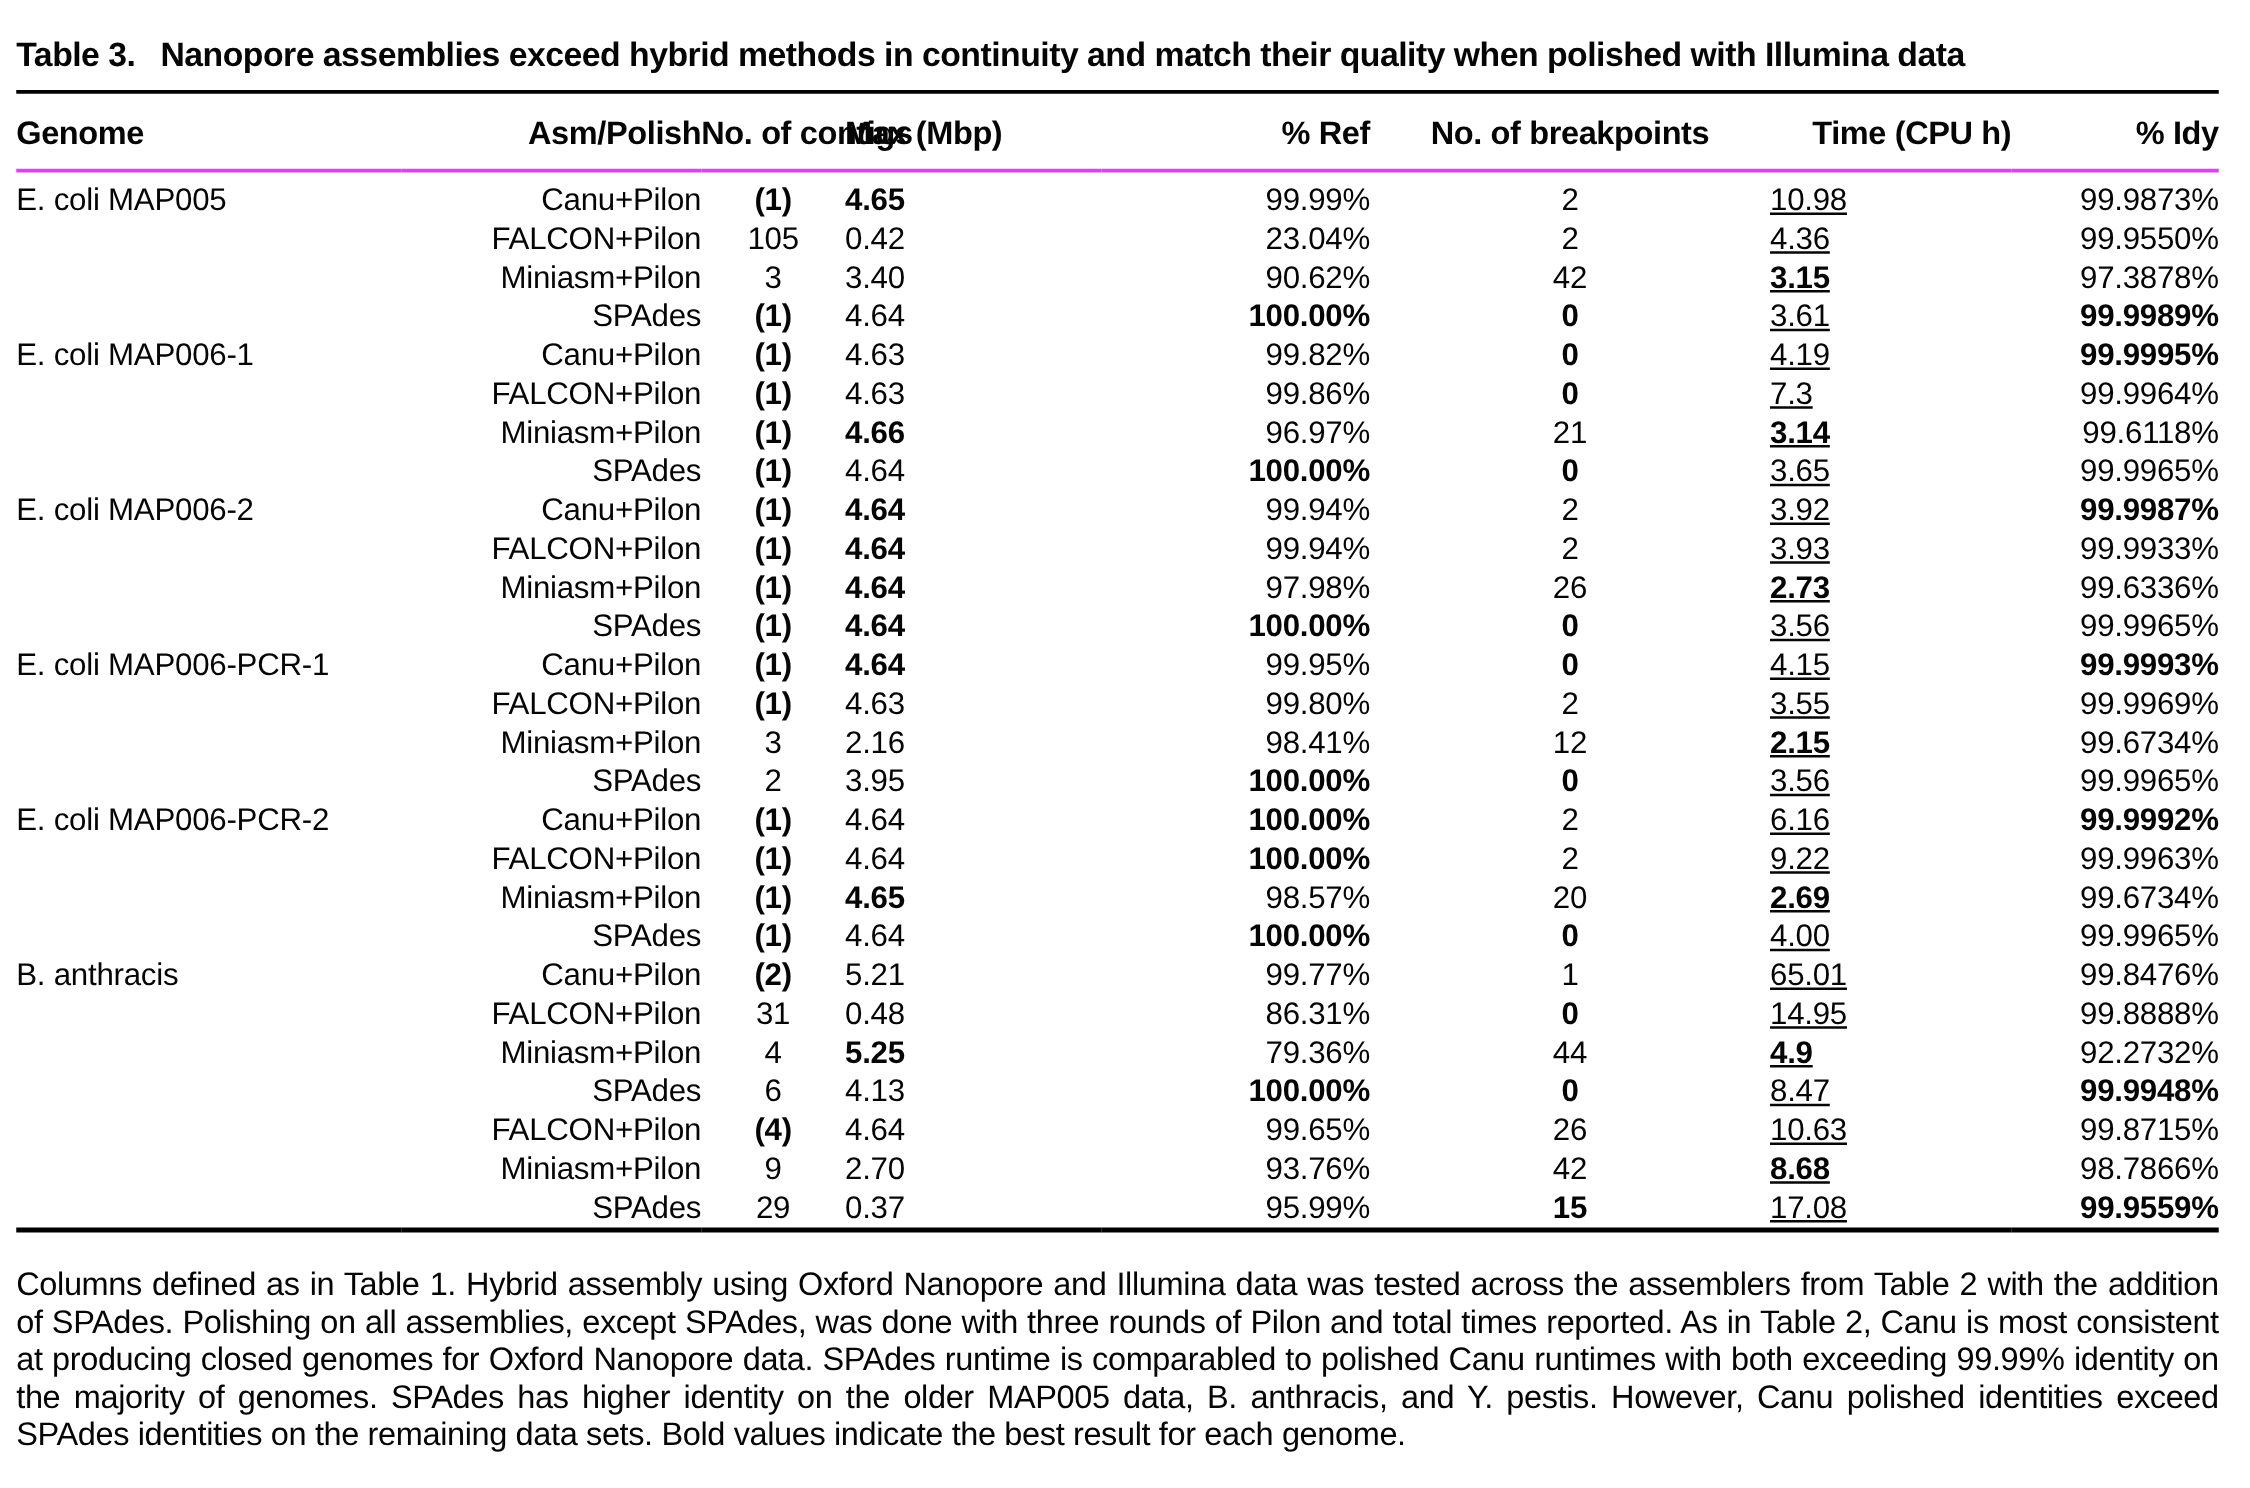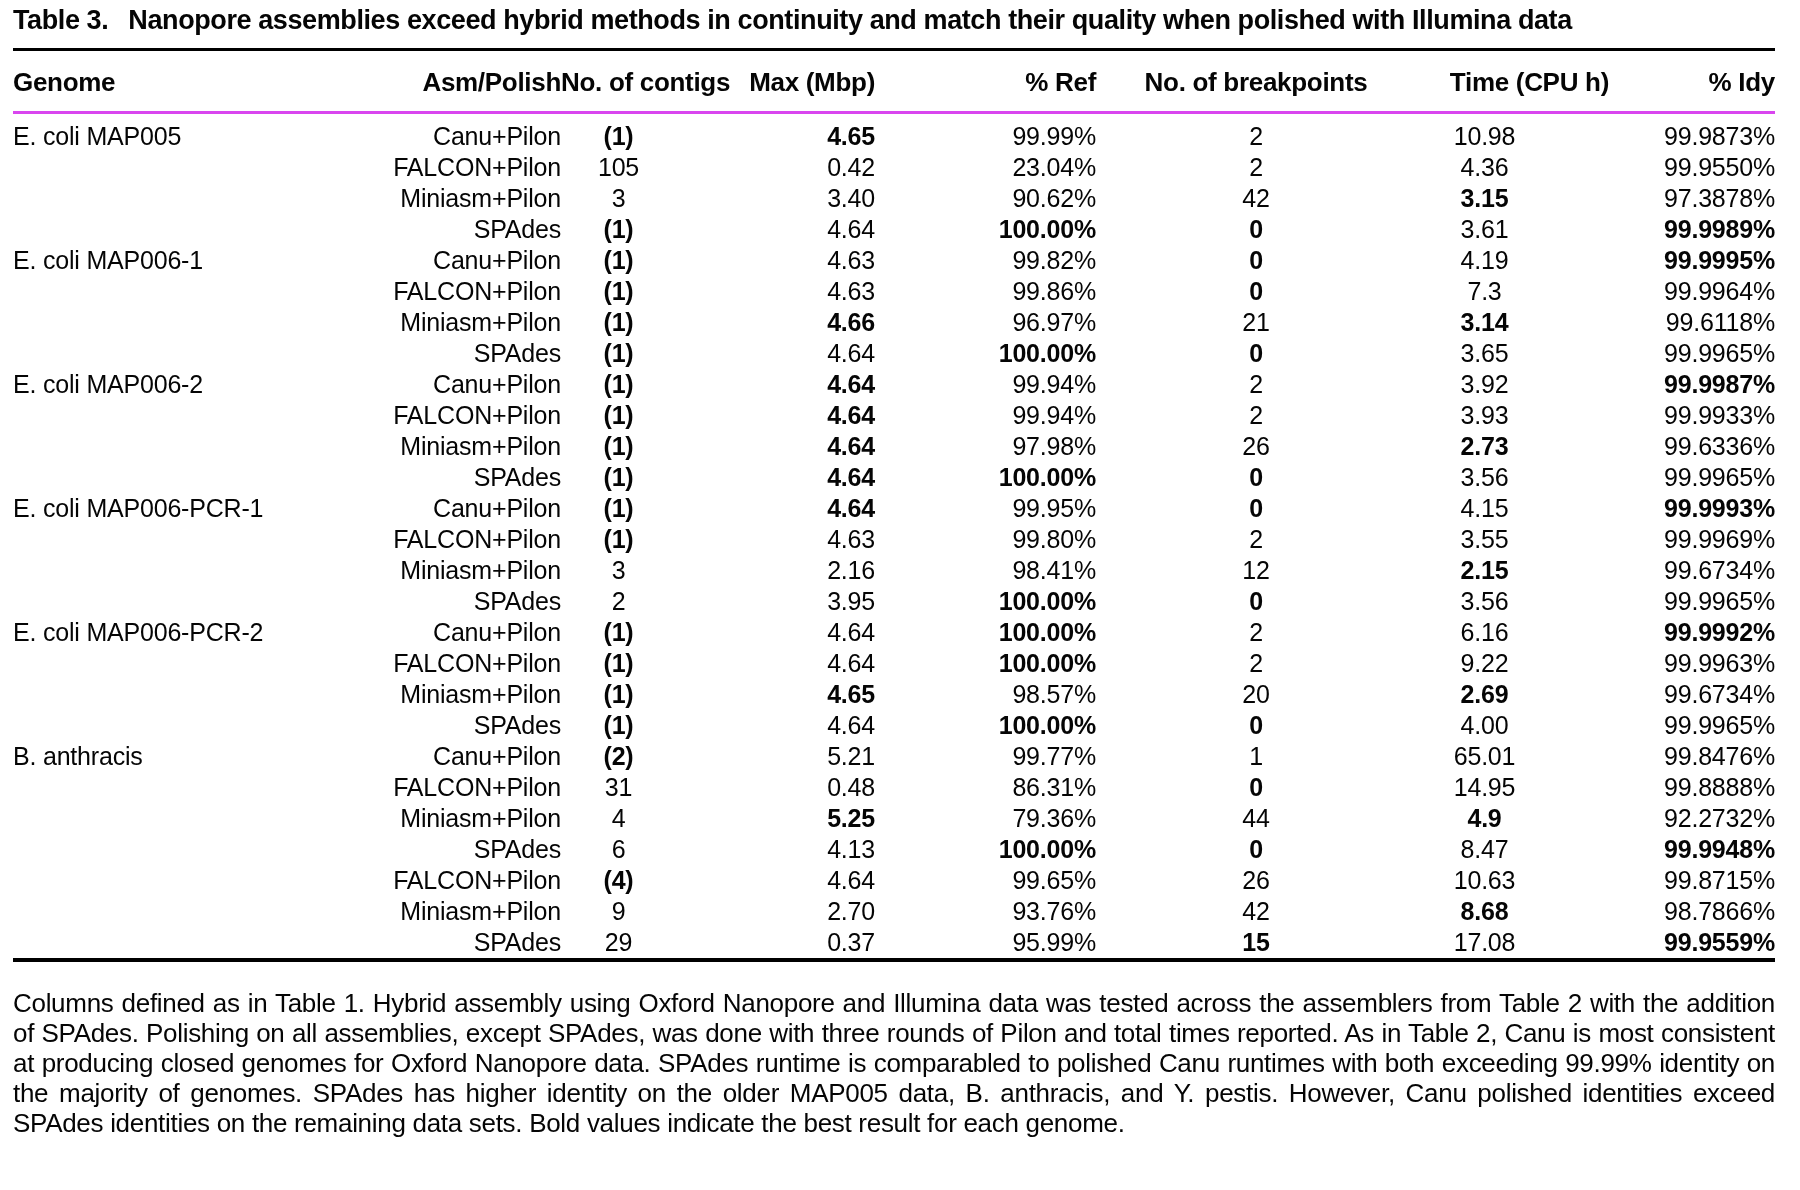--- a/index.html
+++ b/index.html
@@ -5,21 +5,21 @@
   html,body{margin:0;padding:0;background:#ffffff;}
   body{
     width:1800px;height:1190px;
     font-family:"Liberation Sans","DejaVu Sans",sans-serif;
     color:#050505;
     -webkit-font-smoothing:antialiased;
   }
   .page{
     box-sizing:border-box;
     width:1800px;height:1190px;
-    padding:0 25px 0 13px;
+    padding:24px 25px 0 13px;
     overflow:hidden;
   }
   .title{
     font-size:27px;font-weight:700;letter-spacing:-0.4px;
     white-space:nowrap;line-height:40px;
   }
   .t-label{margin-right:20px;}
   .rule-title{height:3px;background:#000;margin-top:8px;}
   table{
     width:100%;border-collapse:collapse;table-layout:fixed;
@@ -35,25 +35,25 @@
     font-size:25px;letter-spacing:-0.2px;
     height:31px;line-height:31px;
   }
   tbody tr:first-child td{padding-top:7px;}
   .bold{font-weight:700;}
   .it{}
   
   .col-genome{text-align:left;}
   .col-asm{text-align:right;}
   .col-contigs{text-align:center;}
-  .col-max{text-align:right;padding-right:6px;}
+  .col-max{text-align:left;padding-right:6px;}
   .col-ref{text-align:right;}
   .col-bp{text-align:center;}
   th.col-time{text-align:right;}
-  td.col-time{text-align:center;padding-right:56px;}
+  td.col-time{text-align:left;padding-right:56px;text-decoration:underline;}
   .col-idy{text-align:right;}
   .footnote{
     margin:26px 0 0 0;
     font-size:26px;letter-spacing:-0.3px;
     line-height:30px;
     text-align:justify;
   }
 </style>
 </head>
 <body>

